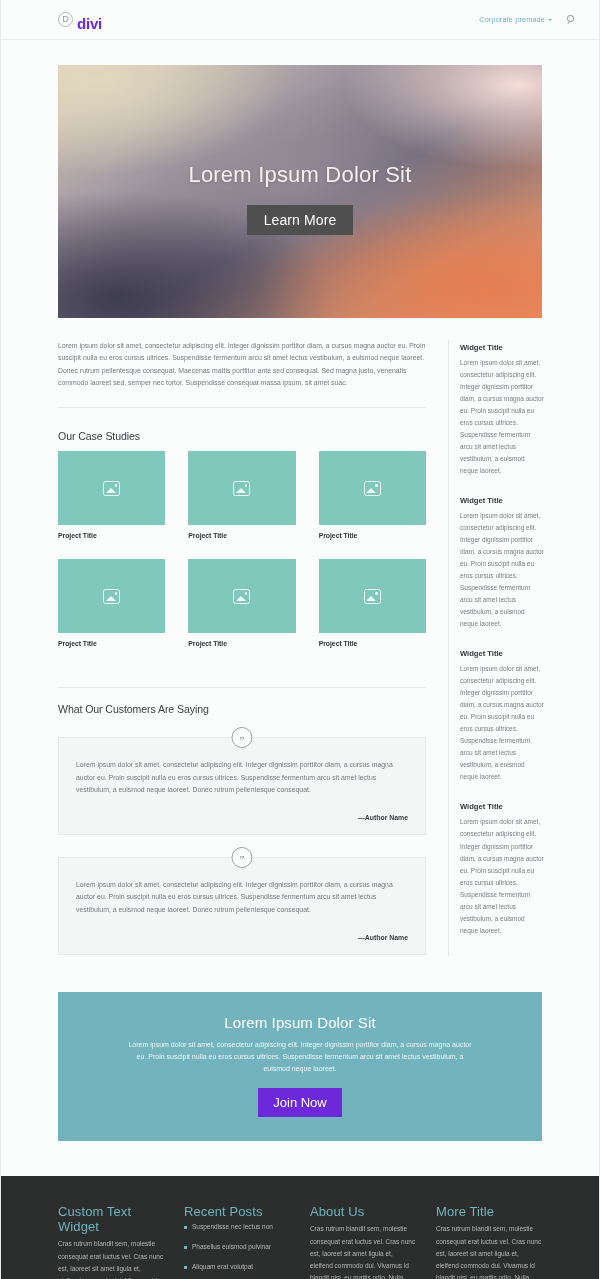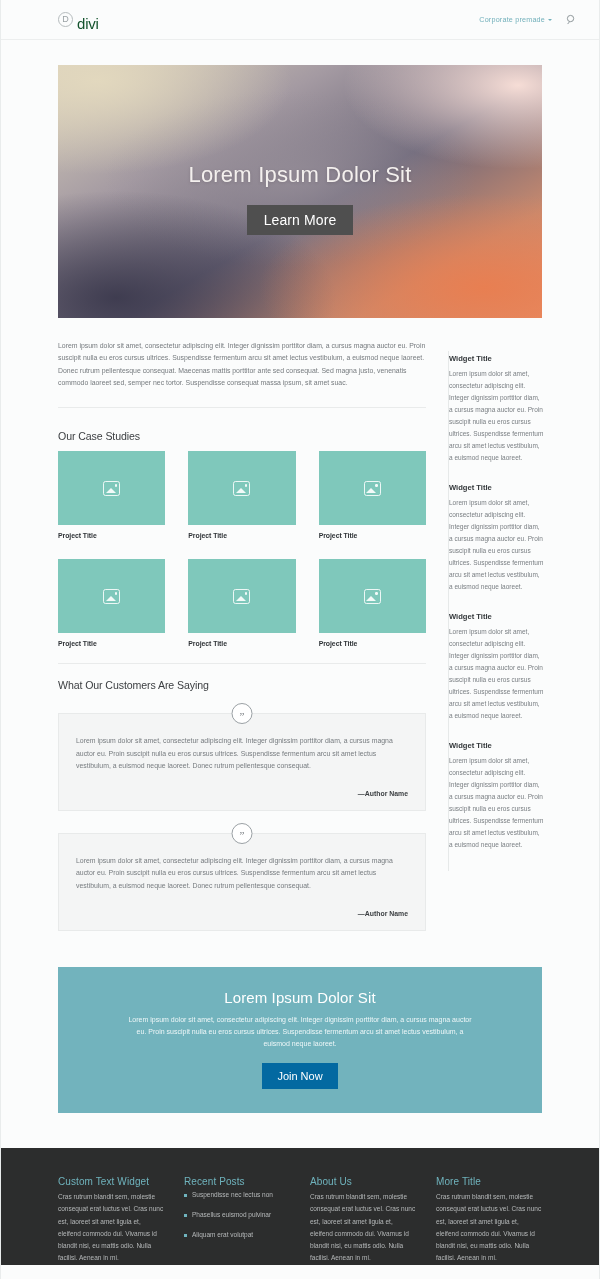--- a/index.html
+++ b/index.html
@@ -36,22 +36,22 @@
   .logo { display: flex; align-items: center; gap: 2px; }
   .logo-mark {
     width: 15px; height: 15px;
     border: 1.3px solid #b6bcbe;
     border-radius: 50%;
     display: flex; align-items: center; justify-content: center;
     font-size: 9px; color: #9aa1a4; font-weight: 400;
     line-height: 1;
   }
   .logo-text {
-    font-size: 15px; color: #14532d; letter-spacing: -0.2px;
-    font-weight: 400; padding-left: 2px; margin-top: 8px;
+    font-size: 15px; color: #6d28d9; letter-spacing: -0.2px;
+    font-weight: 700; padding-left: 2px; margin-top: 8px;
   }
   .header-right {
     margin-left: auto; display: flex; gap: 14px;
   }
   .nav-item {
     font-size: 7.2px; color: #72b0bb; letter-spacing: .2px;
     display: flex; align-items: center; gap: 3px; cursor: pointer;
   }
   .caret-down {
     width: 0; height: 0;
@@ -111,22 +111,22 @@
     display: flex;
     gap: 22px;
     padding: 0 57px;
     margin-top: 22px;
     align-items: flex-start;
   }
   .main-col { width: 368px; flex: none; }
   .side-col {
     width: 96px; flex: none;
     border-left: 1px solid #e6e9e9;
+    padding-left: 11px;
     padding-top: 3px;
-    margin-top: 11px;
   }
 
   .sec-title {
     font-size: 10.6px;
     font-weight: 400;
     color: #3b3e41;
     letter-spacing: -0.1px;
     margin-bottom: 9px;
   }
   .body-text {
@@ -178,21 +178,21 @@
   .case-title {
     font-size: 6.9px;
     font-weight: bold;
     color: #2f3337;
     margin-top: 7px;
     letter-spacing: -0.05px;
     cursor: pointer;
   }
 
   
-  .testi-section { margin-top: 16px; }
+  .testi-section { margin-top: 40px; }
   .testi-section .divider-top { border-top: 1px solid #e9ebeb; margin-bottom: 15px; }
   .testimonial {
     position: relative;
     margin-top: 22px;
     background: #f4f5f5;
     border: 1px solid #e8eaea;
     padding: 21px 17px 13px 17px;
   }
   .quote-badge {
     position: absolute;
@@ -250,42 +250,42 @@
   .cta-sub {
     font-size: 7px;
     line-height: 1.75;
     color: #eef7f8;
     margin-top: 8px;
     padding: 0 10px;
   }
   .btn-cta {
     display: inline-block;
     margin-top: 13px;
-    background: #0369a1;
+    background: #6d28d9;
     color: #ffffff;
-    font-size: 11px;
+    font-size: 13px;
     padding: 7px 15px;
     border: none;
     cursor: pointer;
     font-family: inherit;
   }
 
   
   .footer {
     margin-top: 35px;
     background: #2c2d2d;
     padding: 28px 57px 0 57px;
   }
   .footer-cols {
     display: flex;
     gap: 20px;
   }
   .f-col { flex: 1; }
   .f-title {
-    font-size: 10px;
+    font-size: 13px;
     color: #6fb3bd;
     margin-bottom: 4px;
     letter-spacing: .1px;
   }
   .f-text {
     font-size: 6.5px;
     line-height: 1.88;
     color: #b6b9ba;
   }
   .f-list { list-style: none; }

